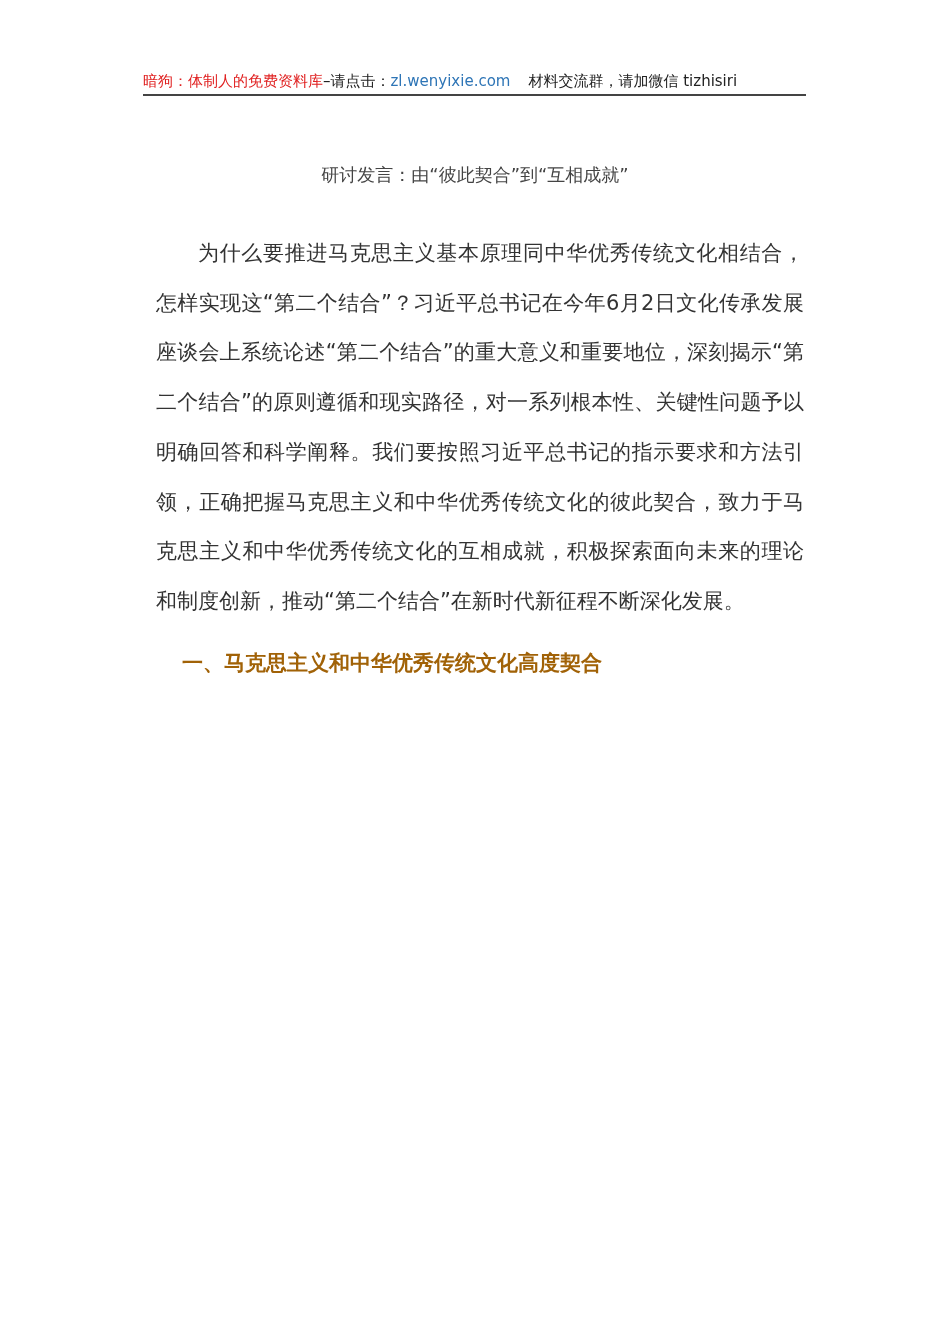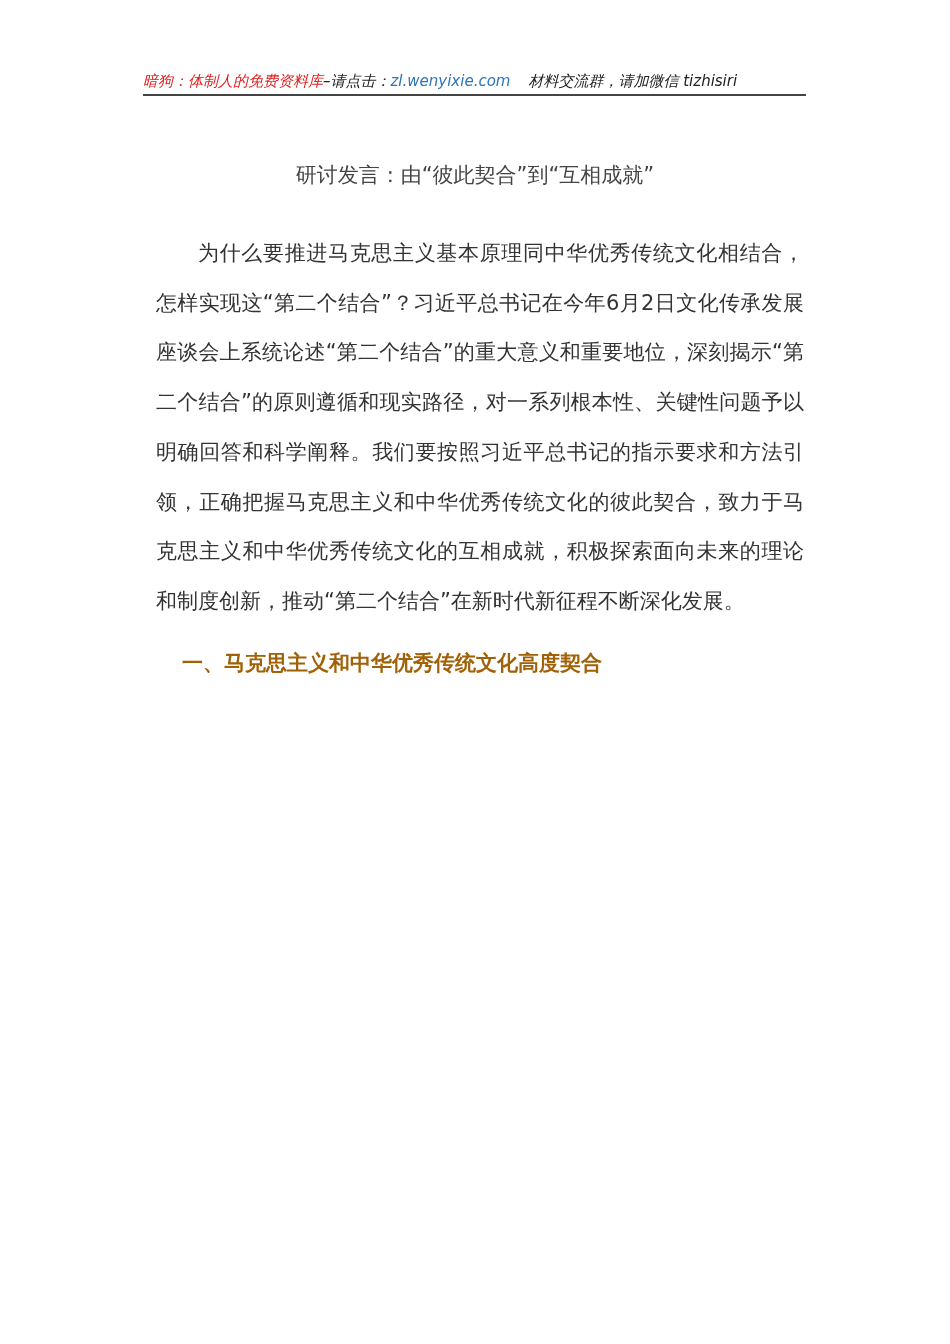--- a/index.html
+++ b/index.html
@@ -5,29 +5,28 @@
     html, body { margin: 0; padding: 0; background: #ffffff; }
     body {
       width: 950px; height: 1344px; position: relative; overflow: hidden;
       font-family: "DejaVu Sans", "Liberation Sans", sans-serif;
       color: #333333;
     }
     .header {
       position: absolute; left: 143px; top: 68px; width: 663px; height: 26px;
       font-size: 15px; line-height: 26px; white-space: nowrap;
       border-bottom: 2px solid #444444;
-      font-style: italic;
     }
     .header .red { color: #e02020; }
     .header .dark { color: #222222; }
     .header .link { color: #2e75b6; text-decoration: none; }
     .header .gap { display: inline-block; width: 18px; }
     .title {
       position: absolute; left: 0; width: 950px; top: 155px;
-      text-align: center; font-size: 21px; line-height: 40px; color: #444444;
+      text-align: center; font-size: 18px; line-height: 40px; color: #444444;
     }
     .body {
       position: absolute; left: 144px; top: 217px; width: 672px;
       font-size: 21px; line-height: 49.7px; color: #333333;
     }
     .body p { margin: 12px; text-indent: 42px; text-align: justify; }
     .body h2 {
       margin: 0; font-size: 21px; font-weight: bold; line-height: 49.7px;
       text-indent: 38px; color: #a16207;
     }

